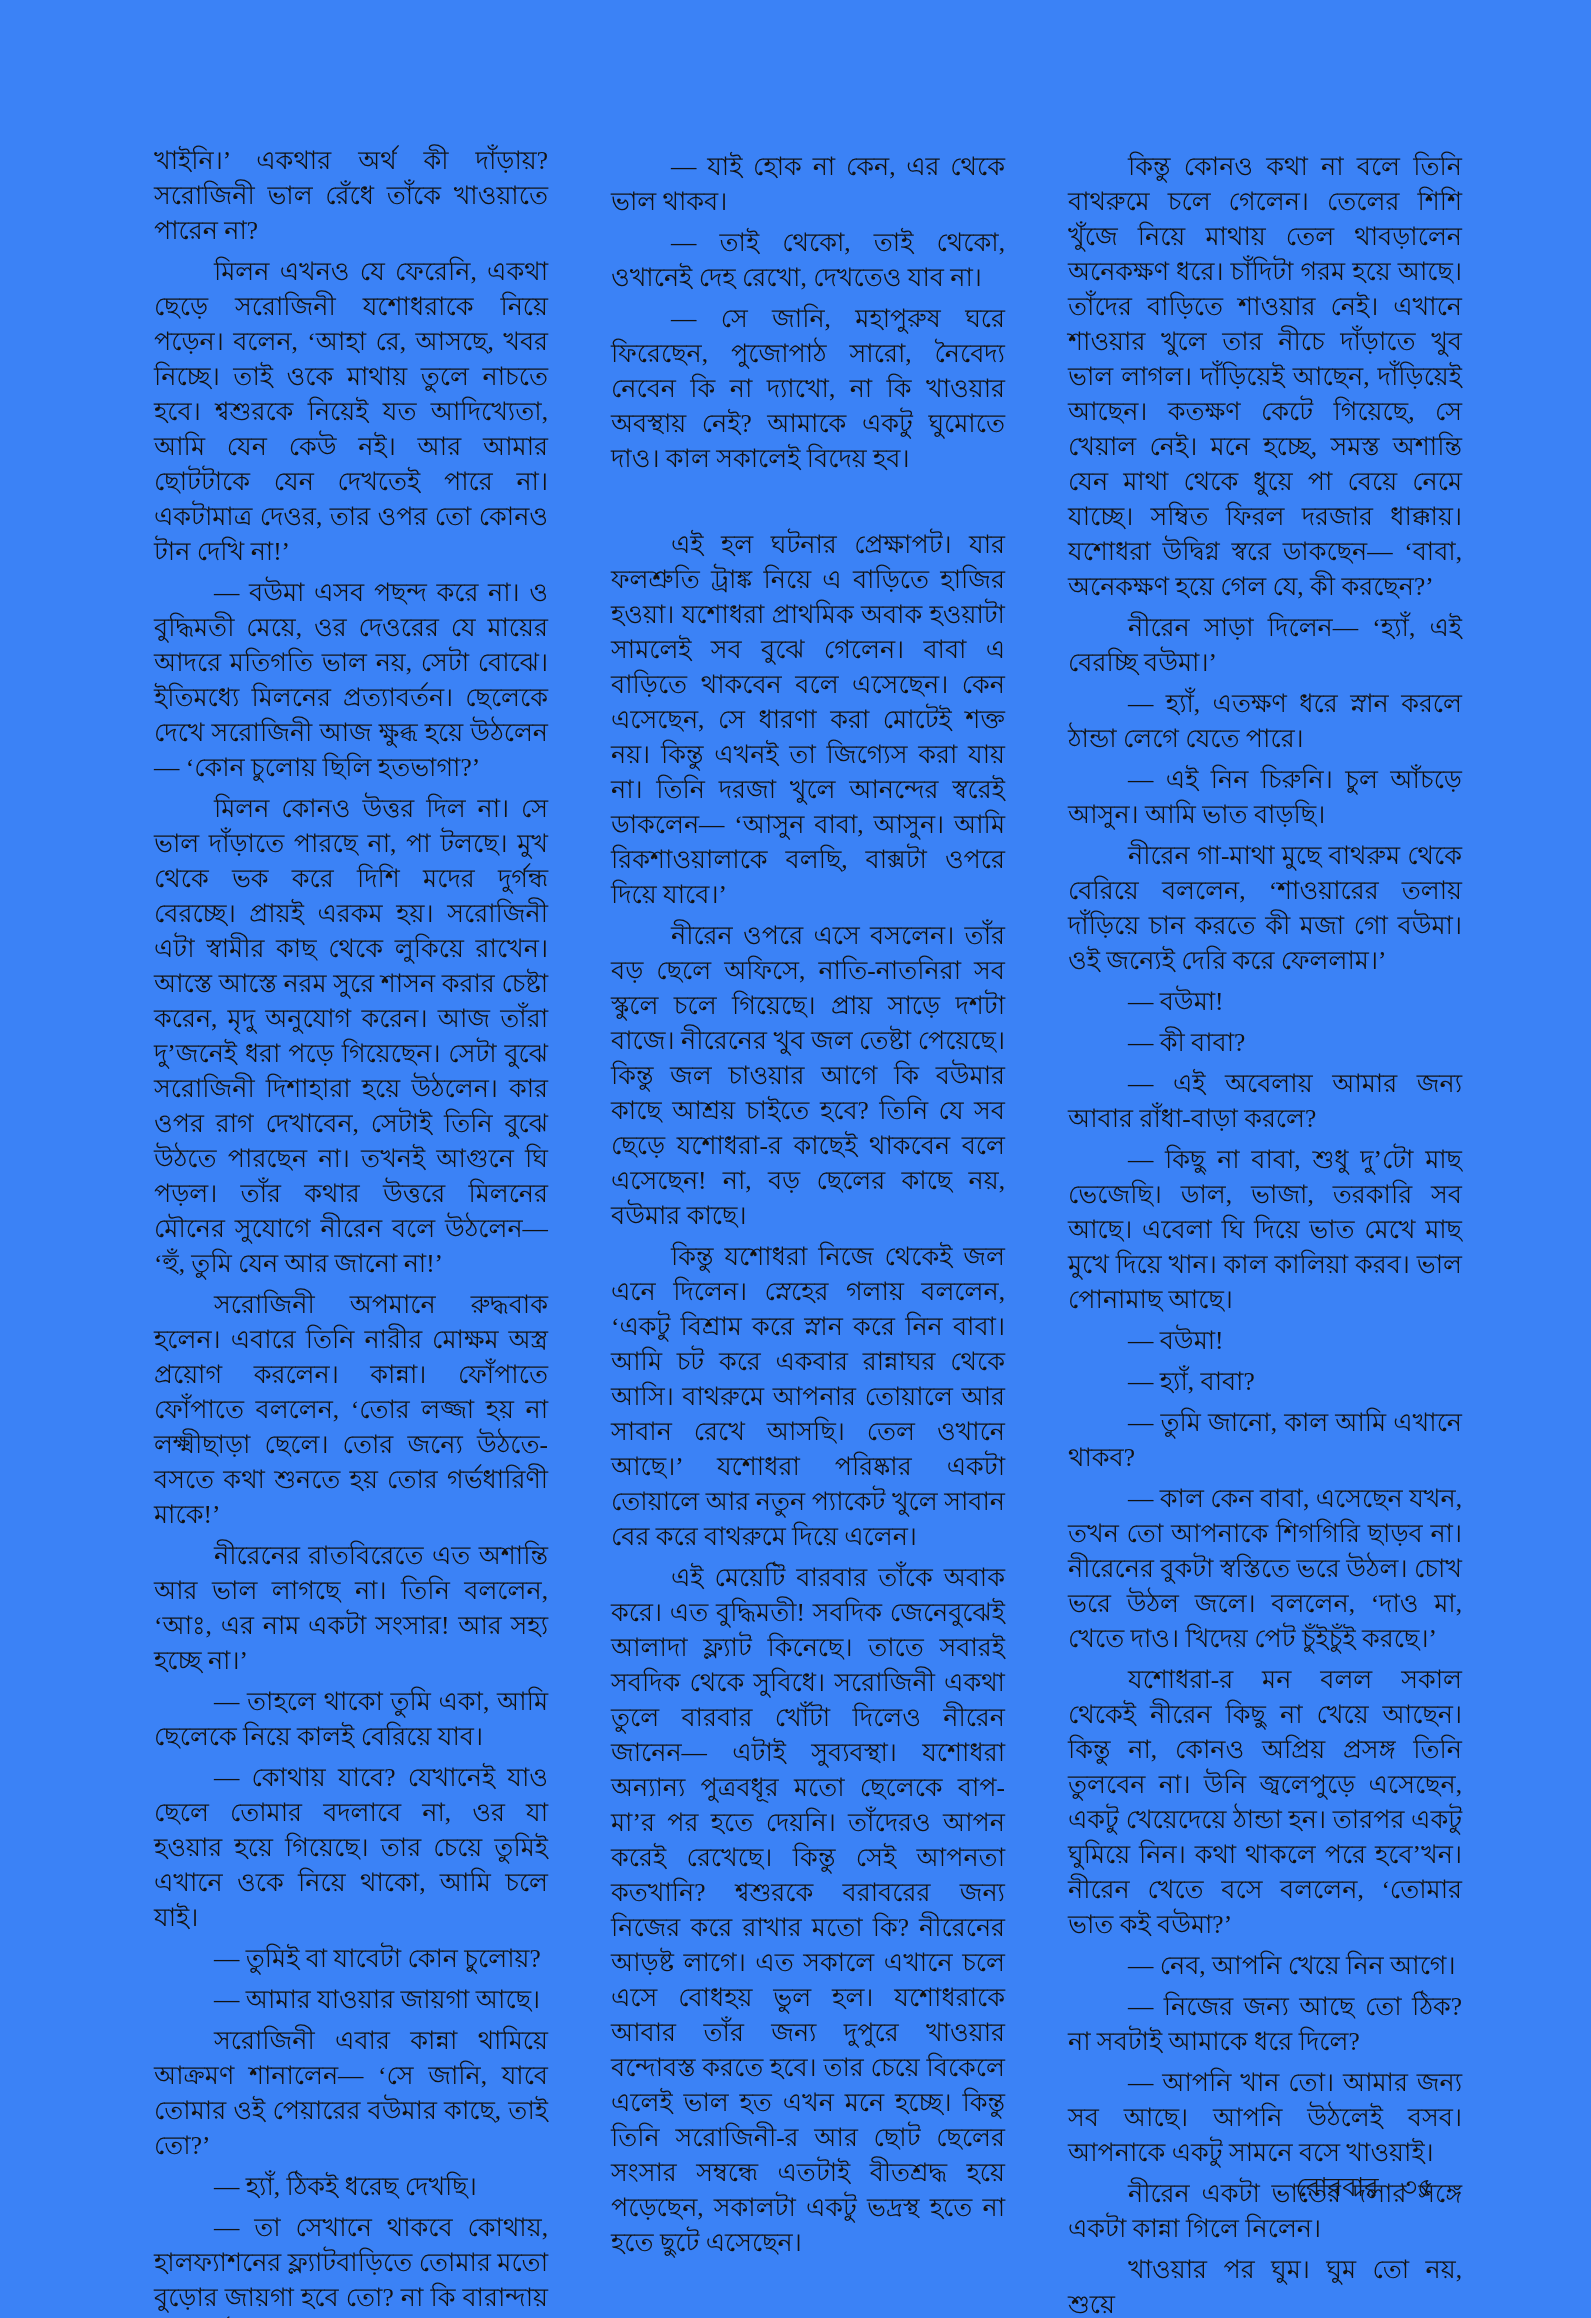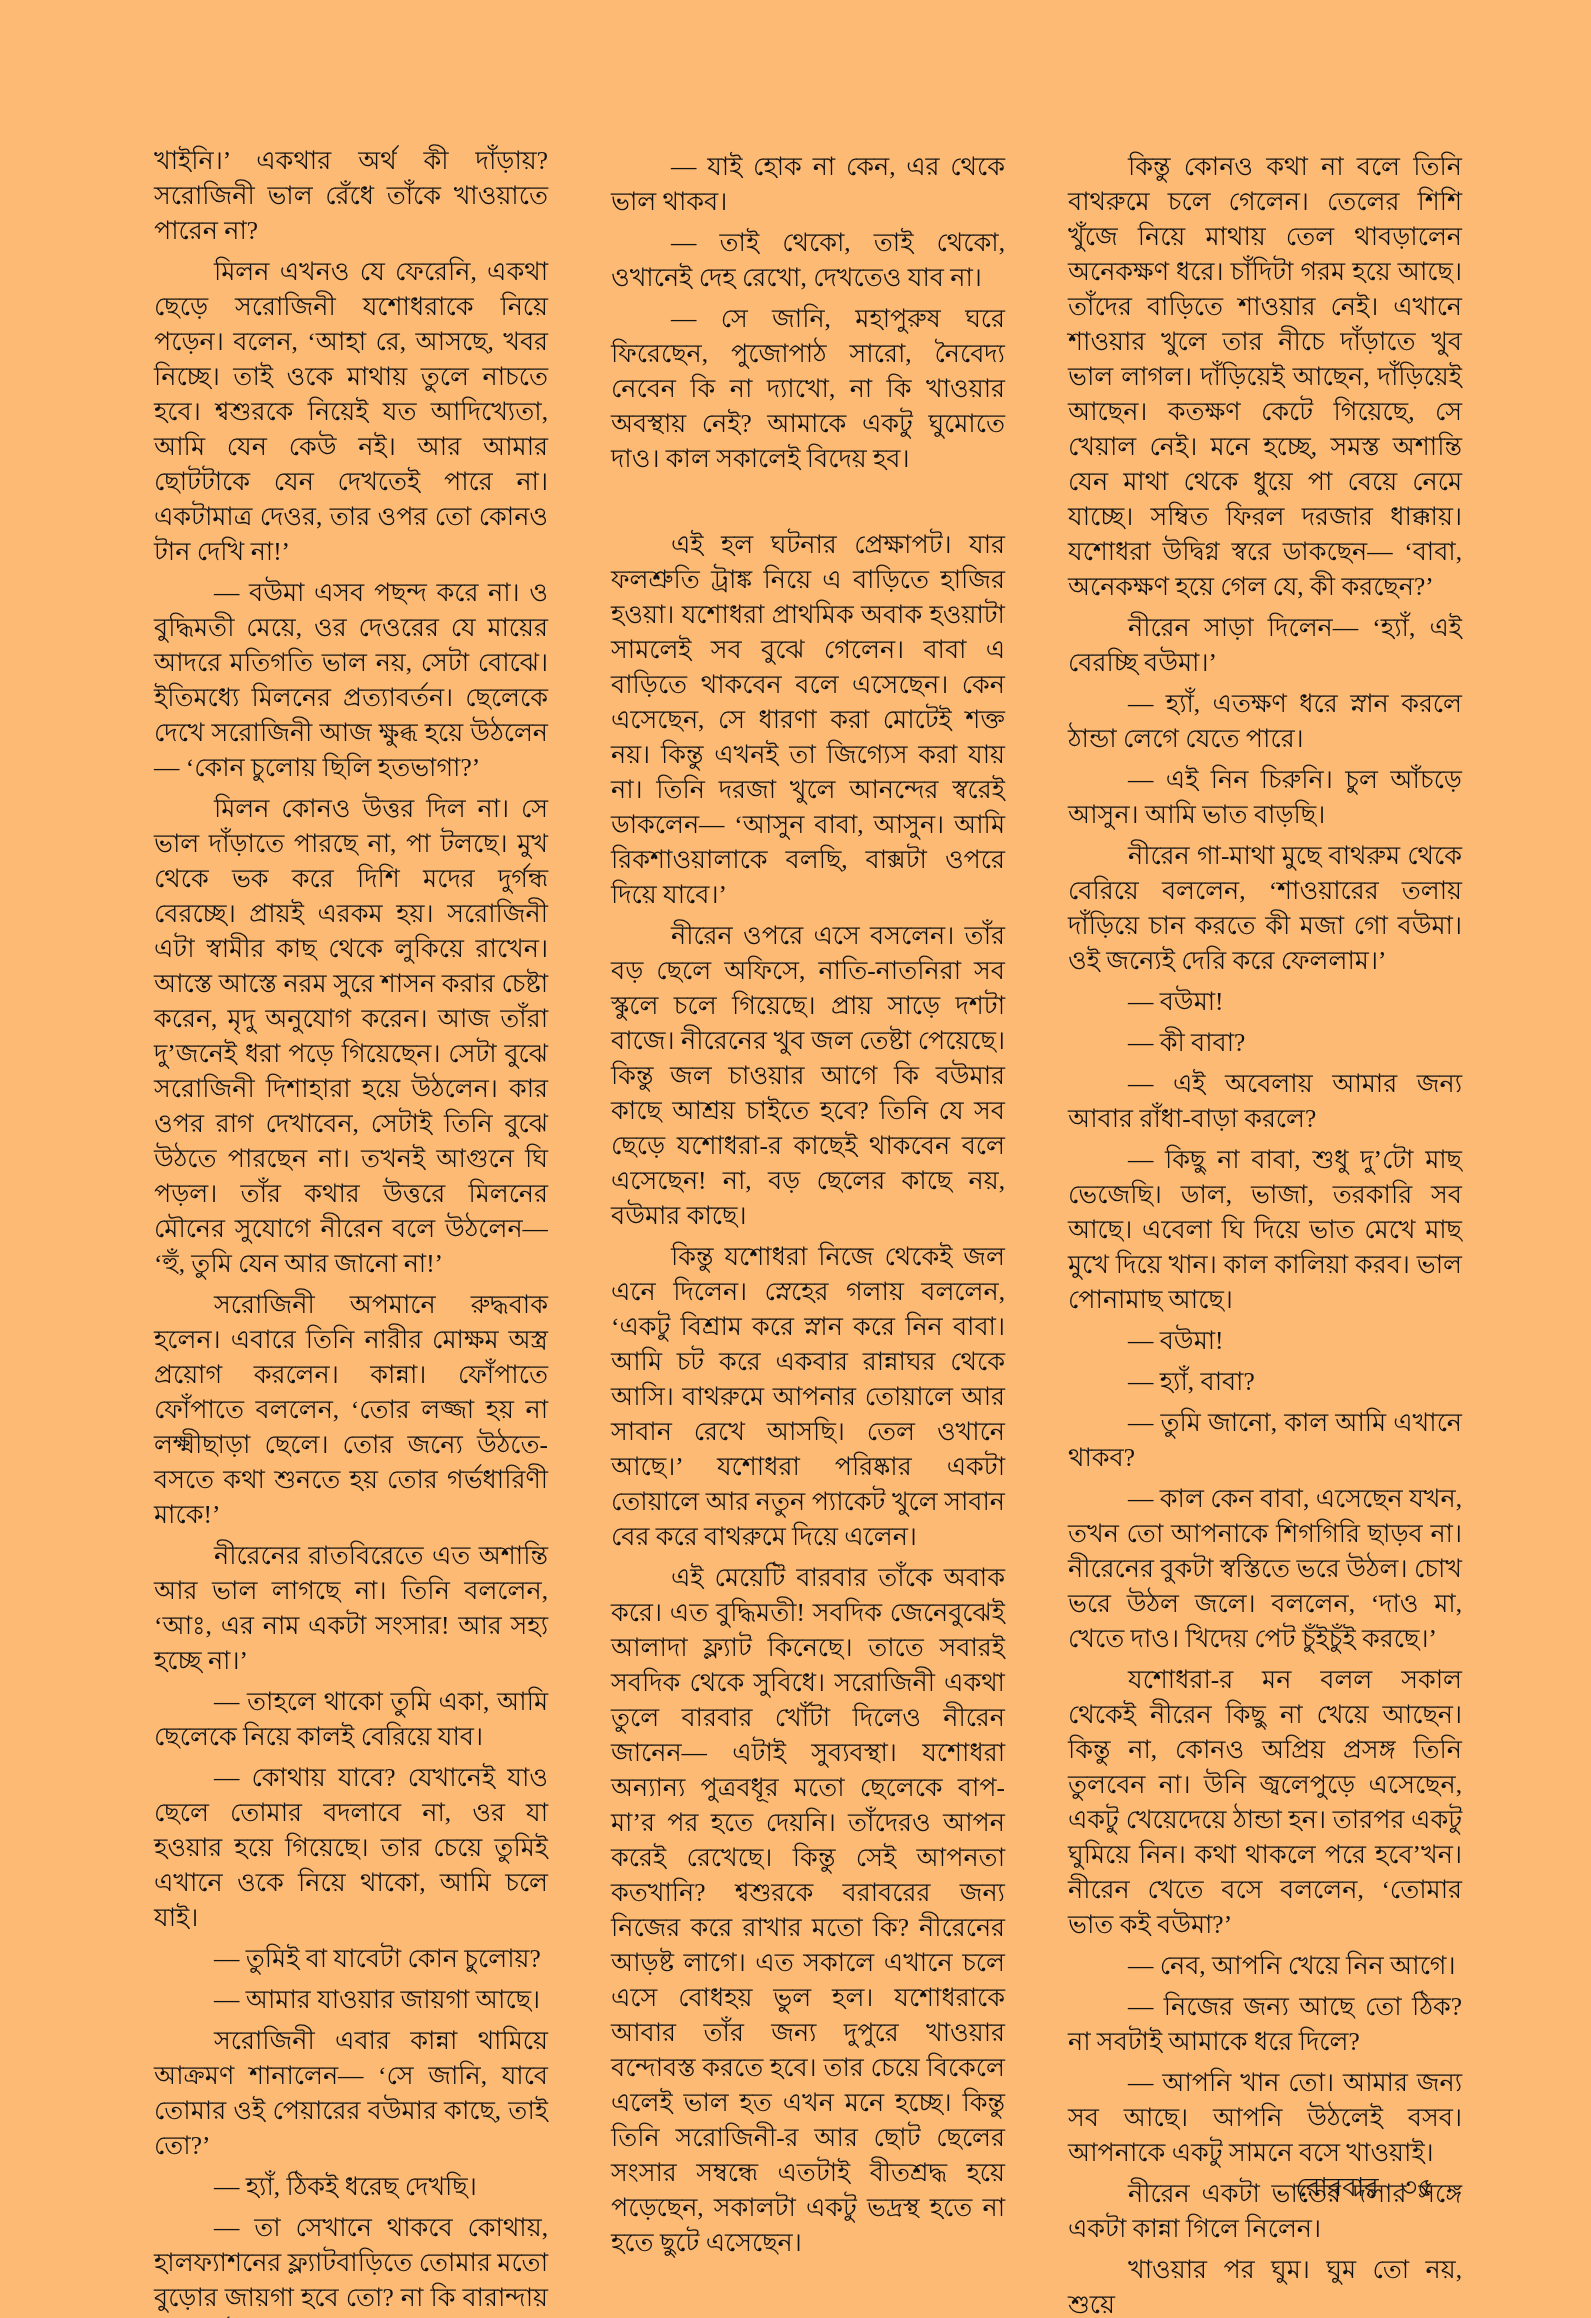--- a/index.html
+++ b/index.html
@@ -4,21 +4,21 @@
 <style>
   html, body {
     margin: 0;
     padding: 0;
     background: #ffffff;
   }
   .page {
     position: relative;
     width: 1591px;
     height: 2319px;
-    background: #fdba74;
+    background: #3b82f6;
     color: #121212;
     font-family: "Liberation Serif", "DejaVu Serif", serif;
     overflow: hidden;
   }
   .columns {
     position: absolute;
     left: 154px;
     top: 143px;
     width: 1309px;
     display: flex;

